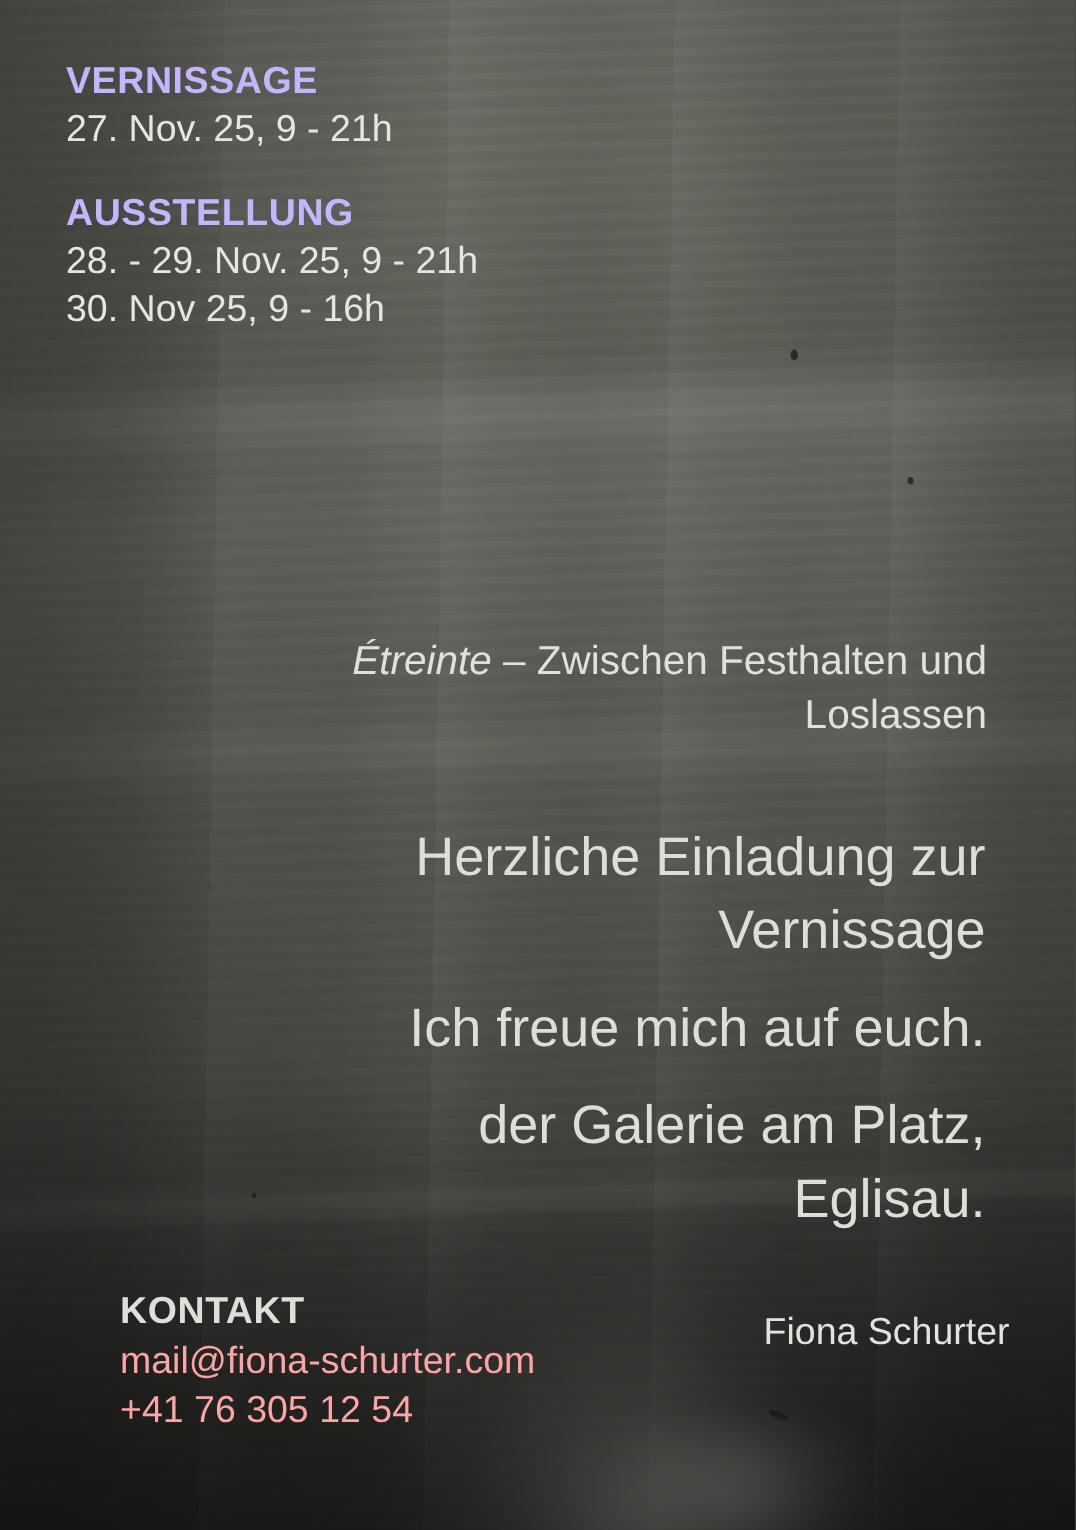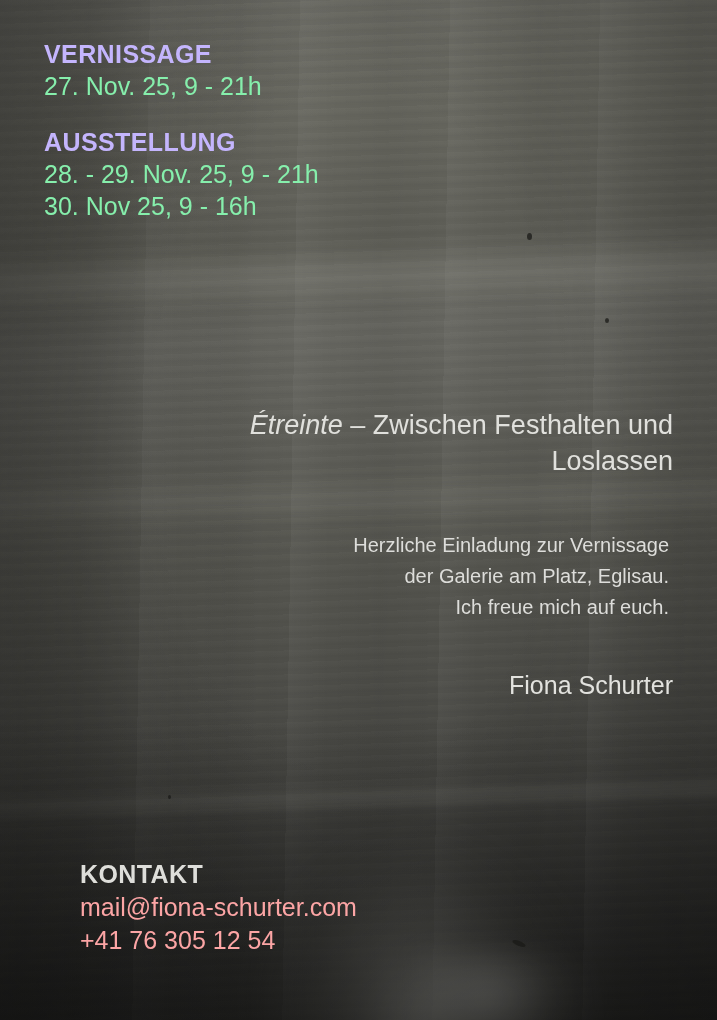--- a/index.html
+++ b/index.html
@@ -143,45 +143,45 @@
     font-size: 25px;
     font-weight: bold;
     letter-spacing: 0.4px;
     color: #c4b5fd;
     line-height: 1.18;
     margin: 0;
   }
   .line {
     font-size: 25px;
     font-weight: normal;
-    color: #86efac;
+    color: #e5e5e5;
     line-height: 1.30;
     margin: 0;
   }
   .gap-block { height: 26px; }
 
   .block-mid {
     position: absolute;
     right: 44px;
     top: 408px;
     width: 500px;
     text-align: right;
   }
   .title-line {
     font-size: 27px;
     line-height: 1.33;
     color: #e0e0dc;
-    margin: 0;
+    margin: 15px;
   }
   .title-line em {
     font-style: italic;
   }
   .para {
-    margin: 4px;
-    font-size: 20px;
+    margin: 16px;
+    font-size: 36px;
     line-height: 1.36;
     color: #dddddA;
   }
   .para-wrap { margin-top: 52px; }
   .signature {
     margin-top: 50px;
     font-size: 25px;
     color: #e2e2de;
   }
 
@@ -237,22 +237,22 @@
       <p class="label">AUSSTELLUNG</p>
       <p class="line">28. - 29. Nov. 25, 9 - 21h</p>
       <p class="line">30. Nov 25, 9 - 16h</p>
     </div>
 
     <div class="block-mid">
       <p class="title-line"><em>Étreinte</em><span> – Zwischen Festhalten und Loslassen</span></p>
 
       <div class="para-wrap">
         <p class="para">Herzliche Einladung zur Vernissage</p>
+        <p class="para">Ich freue mich auf euch.</p>
         <p class="para">der Galerie am Platz, Eglisau.</p>
-        <p class="para">Ich freue mich auf euch.</p>
       </div>
 
       <p class="signature">Fiona Schurter</p>
     </div>
 
     <div class="block-bottom">
       <p class="contact-label">KONTAKT</p>
       <a class="contact-line" href="#">mail@fiona-schurter.com</a>
       <a class="contact-line" href="#">+41 76 305 12 54</a>
     </div>

